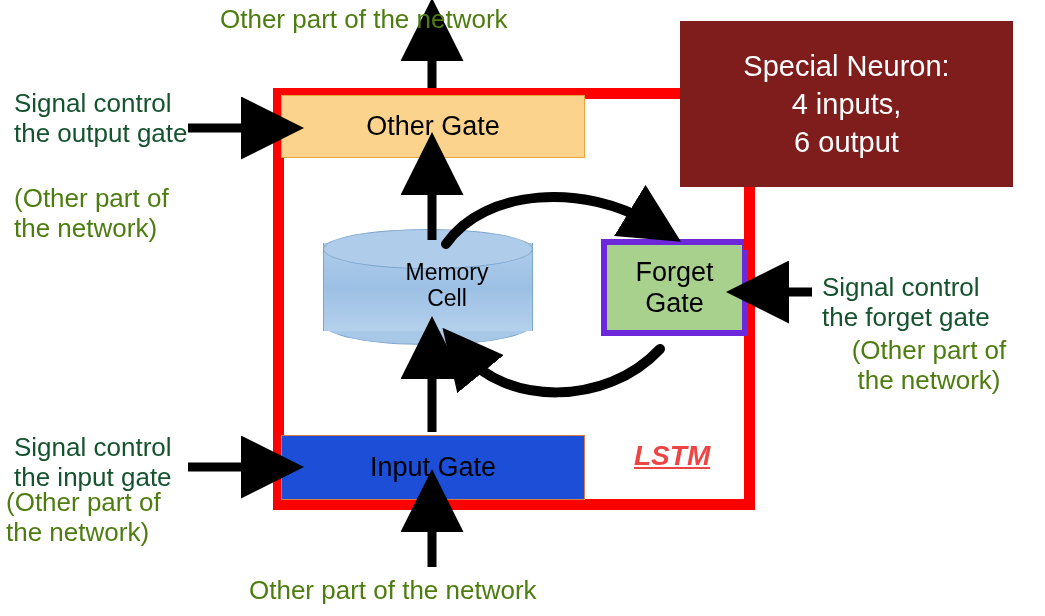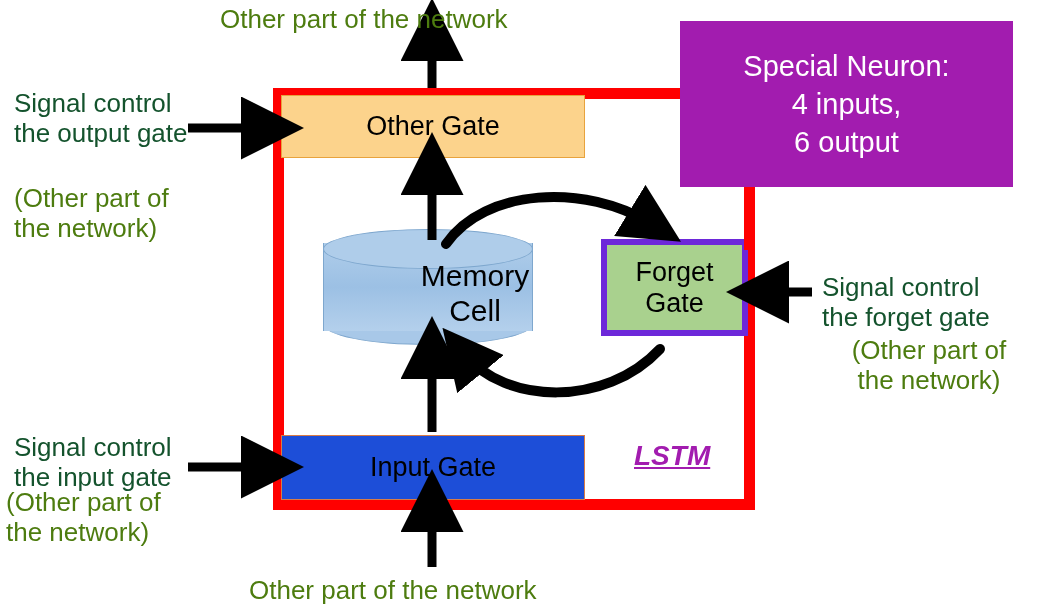--- a/index.html
+++ b/index.html
@@ -71,29 +71,28 @@
   }
   #memory-cell .cyl-top{
     position:absolute;left:0;top:0px;width:210px;height:40px;
     background:#AFCDEA;
     border:1px solid #7EA7CE;
     border-radius:50%;
     box-sizing:border-box;
   }
   #memory-cell .cyl-label{
     position:absolute;left:0;top:30px;width:248px;
-    text-align:center;font-size:30px;color:#000;line-height:1.15;
+    text-align:center;font-size:23px;color:#000;line-height:1.15;
     z-index:2;
-    margin-left:28px;
   }
 
   
   #special-neuron{
     left:680px;top:21px;width:333px;height:166px;
-    background:#a21caf;
+    background:#7f1d1d;
     color:#FFFFFF;
     display:flex;flex-direction:column;
     align-items:center;justify-content:center;
     font-size:29px;line-height:1.32;
     text-align:center;
     z-index:8;
   }
 
   
   .txt{color:#14532d;font-size:26px;line-height:1.16;white-space:pre-line;z-index:6;}
@@ -103,21 +102,21 @@
   #label-output-other{left:14px;top:183px;width:250px;}
   #label-input-signal{left:14px;top:432px;width:256px;}
   #label-input-other{left:6px;top:487px;width:256px;}
   #label-forget-signal{left:822px;top:272px;width:224px;}
   #label-forget-other{left:812px;top:335px;width:234px;text-align:center;}
   #label-top-network{left:220px;top:4px;width:420px;}
   #label-bottom-network{left:249px;top:575px;width:420px;}
 
   #lstm-tag{
     left:634px;top:440px;
-    color:#a21caf;font-size:28px;font-weight:bold;font-style:italic;
+    color:#ef4444;font-size:28px;font-weight:bold;font-style:italic;
     text-decoration:underline;
     z-index:7;
   }
 
   svg#arrows{position:absolute;left:0;top:0;width:1045px;height:616px;z-index:6;pointer-events:none;}
   svg#redline{position:absolute;left:0;top:0;width:1045px;height:616px;z-index:7;pointer-events:none;}
 </style>
 </head>
 <body>
 

